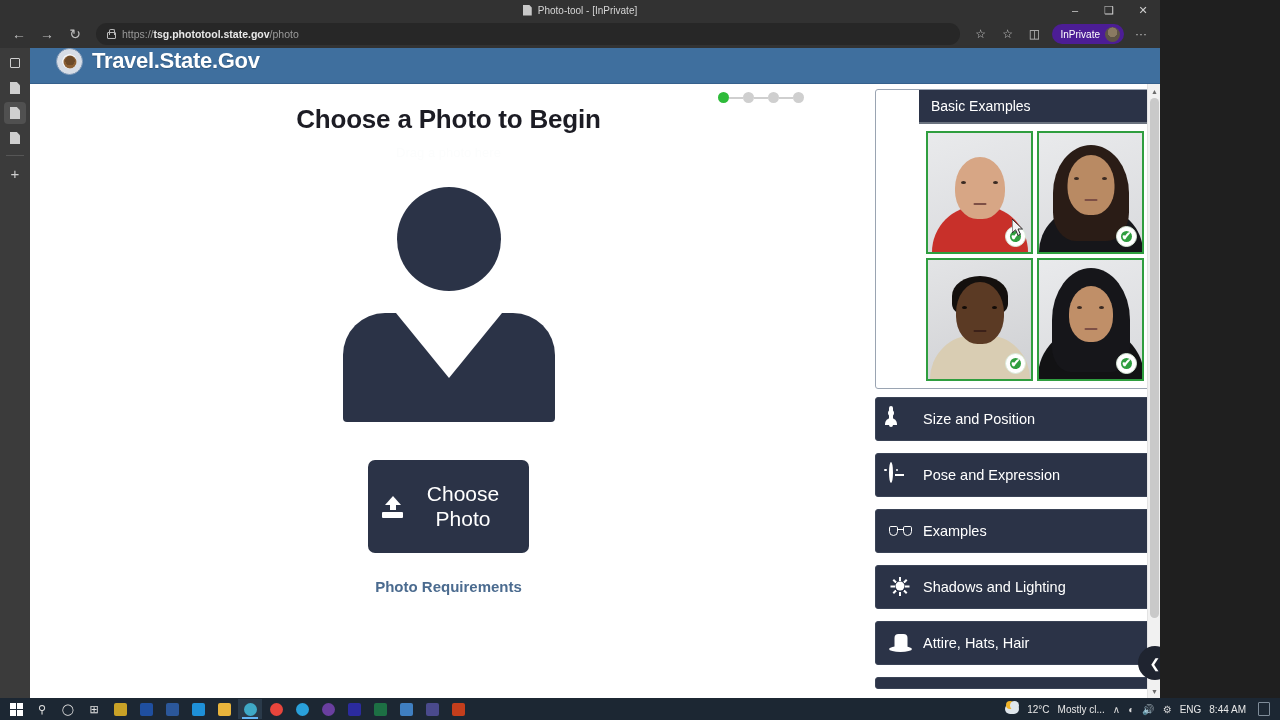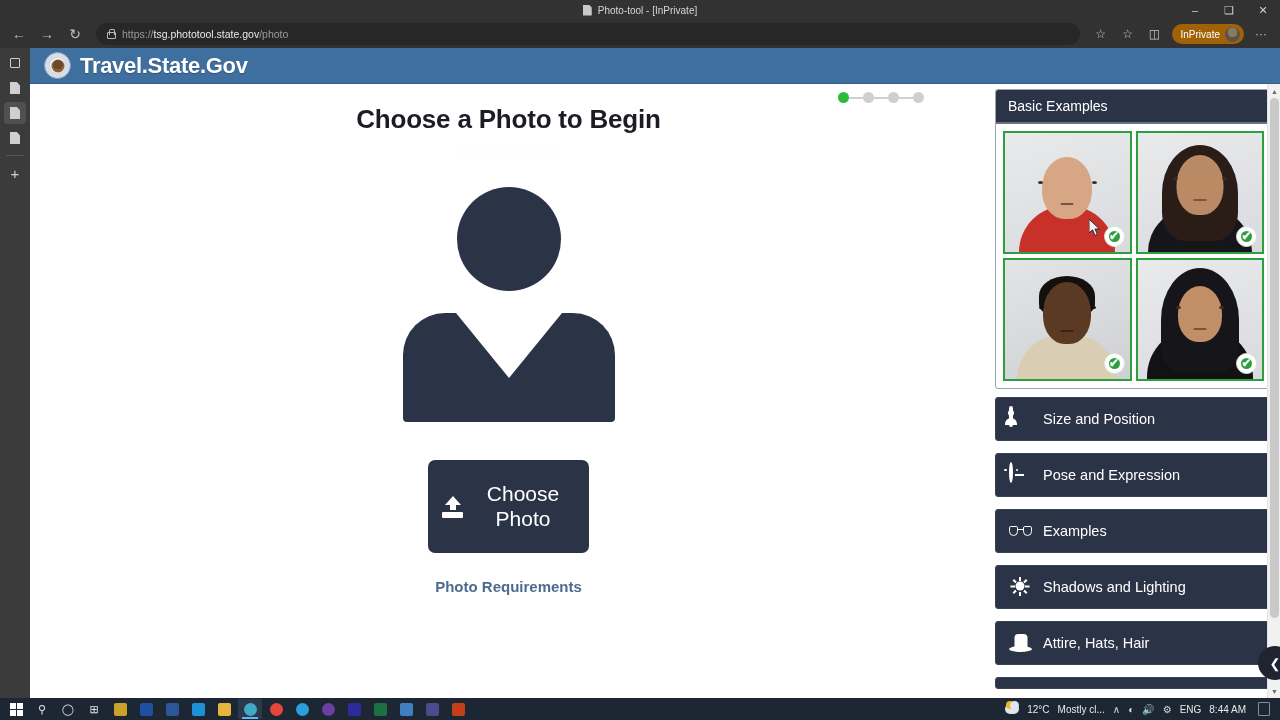--- a/index.html
+++ b/index.html
@@ -4,21 +4,21 @@
 <style>
   * { box-sizing: border-box; margin: 0; padding: 0; }
   html, body {
     width: 1280px; height: 720px;
     overflow: hidden;
     font-family: "Liberation Sans", sans-serif;
     background: #1f1f1f;
   }
 
   
-  .browser { width: 1280px; height: 720px; position: relative; background: #323232; }
+  .browser { width: 1160px; height: 720px; position: relative; background: #323232; }
 
   .titlebar {
     height: 20px; background: #323232;
     display: flex; align-items: center; justify-content: center;
     position: relative;
   }
   .tab-title {
     display: flex; align-items: center; gap: 6px;
     font-size: 10px; color: #d6d6d6;
   }
@@ -49,29 +49,29 @@
   .lock-icon { width: 9px; height: 10px; position: relative; flex: none; }
   .lock-icon::before {
     content: ""; position: absolute; left: 1px; bottom: 0; width: 7px; height: 5px;
     border: 1px solid #b9b9b9; border-radius: 1px;
   }
   .lock-icon::after {
     content: ""; position: absolute; left: 2.5px; top: 0; width: 4px; height: 5px;
     border: 1px solid #b9b9b9; border-bottom: none; border-radius: 2px 2px 0 0;
   }
   .url { font-size: 10.5px; color: #9a9a9a; white-space: nowrap; }
-  .url b { color: #e8e8e8; font-weight: 400; }
+  .url b { color: #e8e8e8; font-weight: 700; }
   .tb-right { display: flex; align-items: center; gap: 1px; }
   .tb-icon {
     width: 26px; height: 24px; display: flex; align-items: center; justify-content: center;
     color: #c4c4c4; font-size: 12px;
   }
   .inprivate-pill {
     display: flex; align-items: center; gap: 5px;
-    background: #a16207; border-radius: 12px; height: 20px;
+    background: #4c1d95; border-radius: 12px; height: 20px;
     padding: 0 4px 0 9px; margin: 0 3px;
   }
   .inprivate-pill .lbl { font-size: 10px; color: #fff; }
   .avatar-dot {
     width: 15px; height: 15px; border-radius: 50%;
     background: radial-gradient(circle at 50% 35%, #8a7a62 0 38%, #5d5346 40% 100%);
   }
 
   
   .leftstrip {
@@ -93,21 +93,21 @@
   .strip-plus { color: #cfcfcf; font-size: 15px; line-height: 1; }
 
   
   .viewport {
     position: absolute; left: 30px; top: 48px; right: 0; bottom: 22px;
     background: #ffffff; overflow: hidden;
   }
 
   .site-header {
     height: 36px; background: #3f6f9e;
-    display: flex; align-items: center; padding-left: 14px; gap: 9px;
+    display: flex; padding-left: 26px; gap: 9px;
     border-bottom: 1px solid #35608c;
   }
   .seal {
     width: 27px; height: 27px; border-radius: 50%;
     background: radial-gradient(circle at 50% 50%, #f2f4f7 0 40%, #d7dde6 42% 70%, #4a6b93 72% 100%);
     border: 1px solid #93a8c2; position: relative; flex: none;
   }
   .seal::after {
     content: ""; position: absolute; left: 50%; top: 50%;
     transform: translate(-50%,-50%);
@@ -190,20 +190,21 @@
   }
 
   
   .sidebar {
     width: 293px; padding: 5px 8px 0 8px; background: #ffffff;
     position: relative;
   }
   .examples-card {
     border: 1px solid #9aa4b2; border-radius: 3px; overflow: hidden;
     background: #fff;
+    padding-left: 43px;
   }
   .card-head {
     background: #2b3347; color: #fff; font-size: 14px;
     padding: 8px 12px; border-bottom: 2px solid #6b737f;
   }
   .photo-grid {
     display: grid; grid-template-columns: 1fr 1fr; gap: 4px; padding: 7px;
   }
   .photo-cell {
     position: relative; height: 123px; border: 2px solid #2f9e3f; overflow: hidden;

